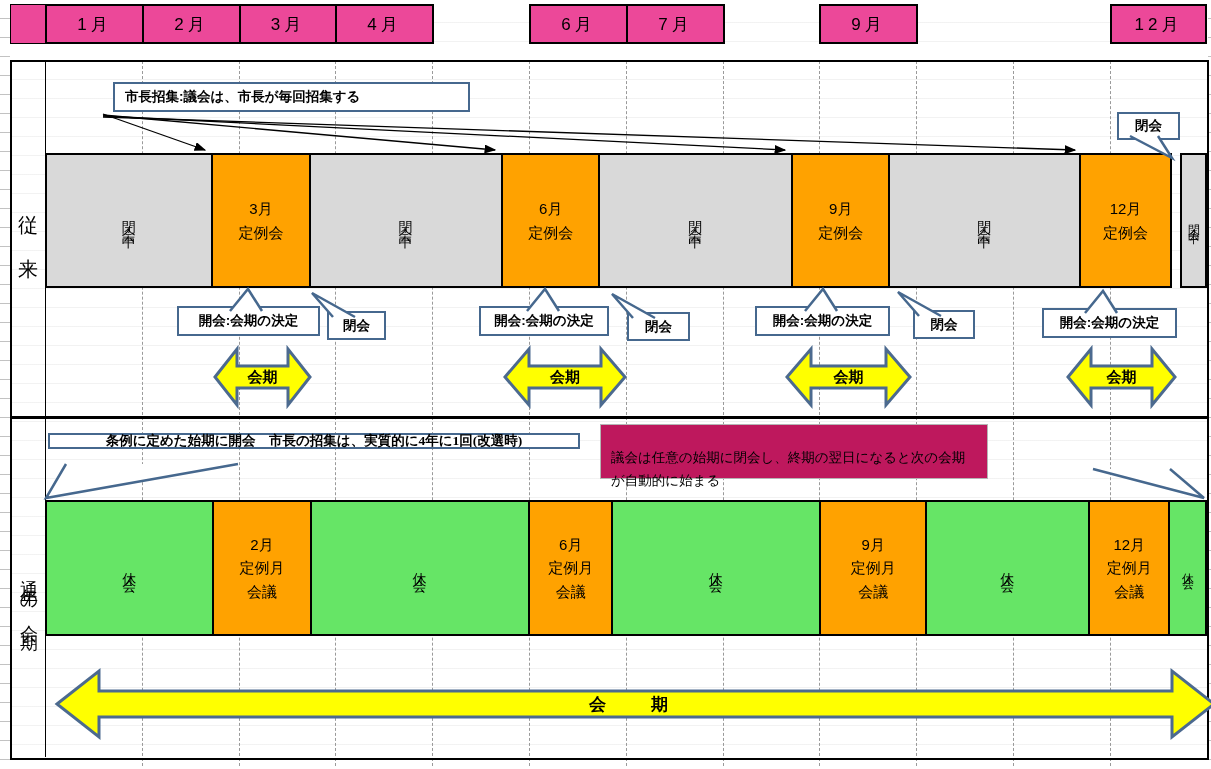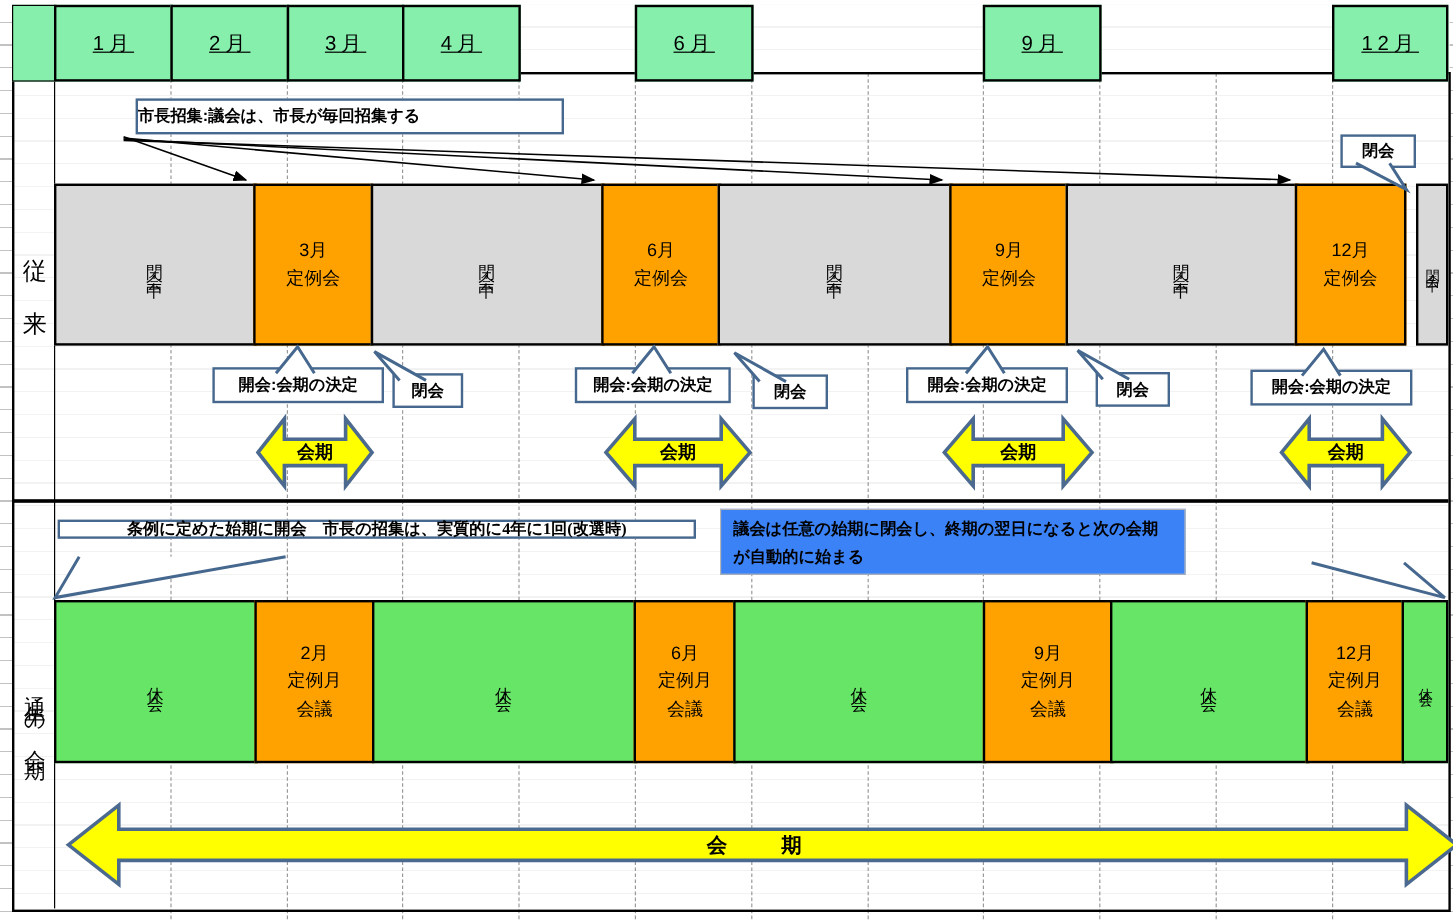--- a/index.html
+++ b/index.html
@@ -12,43 +12,43 @@
     background:repeating-linear-gradient(to bottom,transparent 0 18px,rgba(130,130,130,.10) 18px 19px);}
   .edge-strip{position:absolute;top:0;width:10px;height:769px;z-index:0;
     background:repeating-linear-gradient(to bottom,transparent 0 18px,rgba(120,120,120,.45) 18px 19px);}
   
   .vline{position:absolute;top:61px;height:705px;width:0;border-left:1px dashed #9a9a9a;z-index:1;}
   
   .frame{position:absolute;left:10px;top:60px;width:1195px;height:696px;border:2px solid #000;z-index:2;}
   .labelcol-line{position:absolute;left:45px;top:60px;width:0;height:697px;border-left:1.5px solid #000;z-index:2;}
   .divider{position:absolute;left:10px;top:416px;width:1197px;height:3px;background:#000;z-index:2;}
   
-  .hcell{position:absolute;top:4px;height:64px;background:#86efac;border:2px solid #000;box-sizing:border-box;
-    display:flex;align-items:center;justify-content:center;font-size:17px;letter-spacing:4px;z-index:3;text-decoration:underline;}
+  .hcell{position:absolute;top:4px;height:40px;background:#ec4899;border:2px solid #000;box-sizing:border-box;
+    display:flex;align-items:center;justify-content:center;font-size:17px;letter-spacing:4px;z-index:3;}
   .hcell.label{border:1.5px solid #000;}
   
   .rowlabel{position:absolute;display:flex;align-items:center;justify-content:center;z-index:3;
     writing-mode:vertical-rl;text-orientation:upright;}
   .rowlabel.legacy{left:13px;top:178px;width:32px;height:130px;font-size:20px;letter-spacing:2.2em;}
   .rowlabel.yearround{left:13px;top:524px;width:32px;height:145px;font-size:18px;letter-spacing:.45em;}
   
   .seg{position:absolute;box-sizing:border-box;border:2.5px solid #000;display:flex;align-items:center;justify-content:center;
     text-align:center;z-index:3;}
   .seg.gray{background:#D9D9D9;}
   .seg.orange{background:#FFA200;}
   .seg.green{background:#66E566;}
   .seg .vtxt{writing-mode:vertical-rl;text-orientation:upright;font-size:14px;letter-spacing:7px;}
   .seg .vtxt.small{font-size:12px;letter-spacing:4px;}
   .seg .htxt{white-space:pre-line;font-size:15px;line-height:1.55;}
   
   .bubble{position:absolute;background:#fff;border:2.5px solid #46688E;box-sizing:border-box;z-index:6;
     display:flex;align-items:center;justify-content:center;font-size:13.5px;font-weight:bold;}
   .bubble svg{position:absolute;overflow:visible;z-index:7;}
-  .notebox{position:absolute;background:#3b82f6;border:1px solid #b5b5b5;box-sizing:border-box;z-index:6;
-    font-size:13.5px;font-weight:bold;line-height:1.7;padding:5px 10px;}
+  .notebox{position:absolute;background:#be185d;border:1px solid #b5b5b5;box-sizing:border-box;z-index:6;
+    font-size:13.5px;font-weight:normal;line-height:1.7;padding:22px 10px;}
   .beak{position:absolute;z-index:5;overflow:visible;}
   
   .yarrow{position:absolute;z-index:4;}
   .yarrow svg{position:absolute;left:0;top:0;width:100%;height:100%;overflow:visible;}
   .yarrow .alabel{position:absolute;left:0;top:0;width:100%;height:100%;display:flex;align-items:center;justify-content:center;
     font-weight:bold;font-size:15px;z-index:5;}
   .yarrow.big .alabel{font-size:17px;letter-spacing:14px;}
   .mayor-arrows{position:absolute;left:95px;top:108px;width:1010px;height:52px;z-index:7;overflow:visible;pointer-events:none;}
 </style>
 </head>
@@ -75,27 +75,28 @@
   <div class="frame"></div>
   <div class="labelcol-line"></div>
   <div class="divider"></div>
 
   <div class="hcell label" style="left:10px;width:37px;"></div>
   <div class="hcell" style="left:45px;width:99px;">1月</div>
   <div class="hcell" style="left:142px;width:99px;">2月</div>
   <div class="hcell" style="left:239px;width:98px;">3月</div>
   <div class="hcell" style="left:335px;width:99px;text-align:right;">4月</div>
   <div class="hcell" style="left:529px;width:99px;">6月</div>
+  <div class="hcell" style="left:626px;width:99px;">7月</div>
   <div class="hcell" style="left:819px;width:99px;">9月</div>
   <div class="hcell" style="left:1110px;width:97px;">12月</div>
 
   <div class="rowlabel legacy">従来</div>
   <div class="rowlabel yearround">通年の会期</div>
 
-  <div class="bubble" style="left:113px;top:82px;width:357px;height:30px;justify-content:flex-start;">
+  <div class="bubble" style="left:113px;top:82px;width:357px;height:30px;justify-content:flex-start;padding-left:10px;">
     <span>市長招集:議会は、市長が毎回招集する</span>
   </div>
 
   <svg class="mayor-arrows">
     <defs>
       <marker id="ah" markerWidth="9" markerHeight="7" refX="8" refY="3.5" orient="auto">
         <path d="M0,0 L9,3.5 L0,7 z" fill="#000"></path>
       </marker>
     </defs>
     <line x1="8" y1="6" x2="110" y2="42" stroke="#000" stroke-width="1.3" marker-end="url(#ah)"></line>

